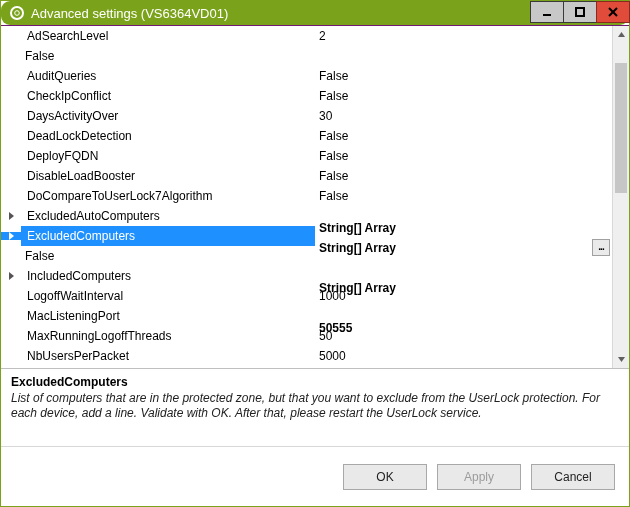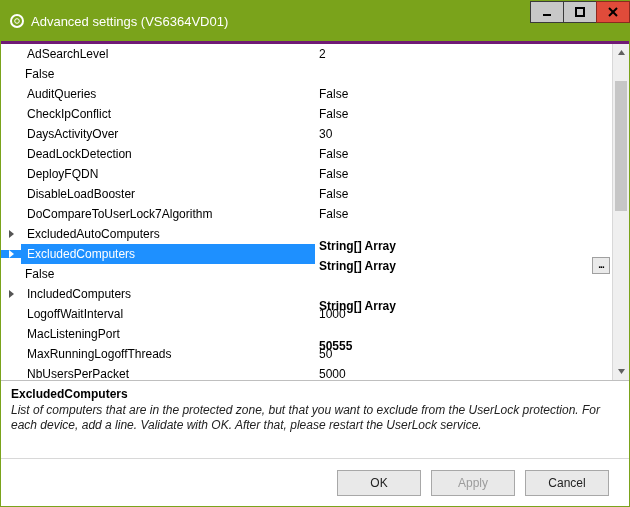--- a/index.html
+++ b/index.html
@@ -12,26 +12,27 @@
   .window {
     width: 630px;
     height: 507px;
     border: 1px solid #7aa31b;
     display: flex;
     flex-direction: column;
     position: relative;
     background: #fff;
   }
   .titlebar {
-    height: 40px;
+    height: 24px;
     background: #7aa31b;
     display: flex;
     align-items: center;
     color: #fff;
     flex-shrink: 0;
+    border-radius: 9px;
   }
   .titlebar .app-icon {
     width: 16px; height: 16px;
     margin: 0 6px 0 8px;
     display: flex; align-items: center; justify-content: center;
   }
   .titlebar .title-text {
     flex: 1;
     font-size: 13px;
     color: #fff;
@@ -55,21 +56,21 @@
   }
   .titlebar .win-btn.close {
     background: #e04b3a;
     border-color: #8a2a1f;
   }
   .titlebar .win-btn svg { display:block; }
   .content-wrap {
     flex: 1;
     display: flex;
     min-height: 0;
-    border-top: 3px solid #701a75;
+    border-top: 1px solid #701a75;
   }
   .grid {
     flex: 1;
     overflow: hidden;
     position: relative;
     display: flex;
     flex-direction: column;
   }
   .grid-body {
     flex: 1;
@@ -173,26 +174,26 @@
     font-size: 12px;
     margin-bottom: 2px;
   }
   .desc-panel .desc-text {
     font-size: 12px;
     color: #222;
     line-height: 15px;
     font-style: italic;
   }
   .button-bar {
-    height: 48px;
+    height: 60px;
     border-top: 1px solid #d8d8d8;
     display: flex;
     align-items: center;
     justify-content: flex-end;
-    padding-right: 20px;
+    padding-right: 14px;
     gap: 10px;
     background: #fff;
     flex-shrink: 0;
   }
   .button-bar button {
     width: 84px;
     height: 26px;
     border: 1px solid #a8a8a8;
     background: #e9e9e9;
     font-family: inherit;

